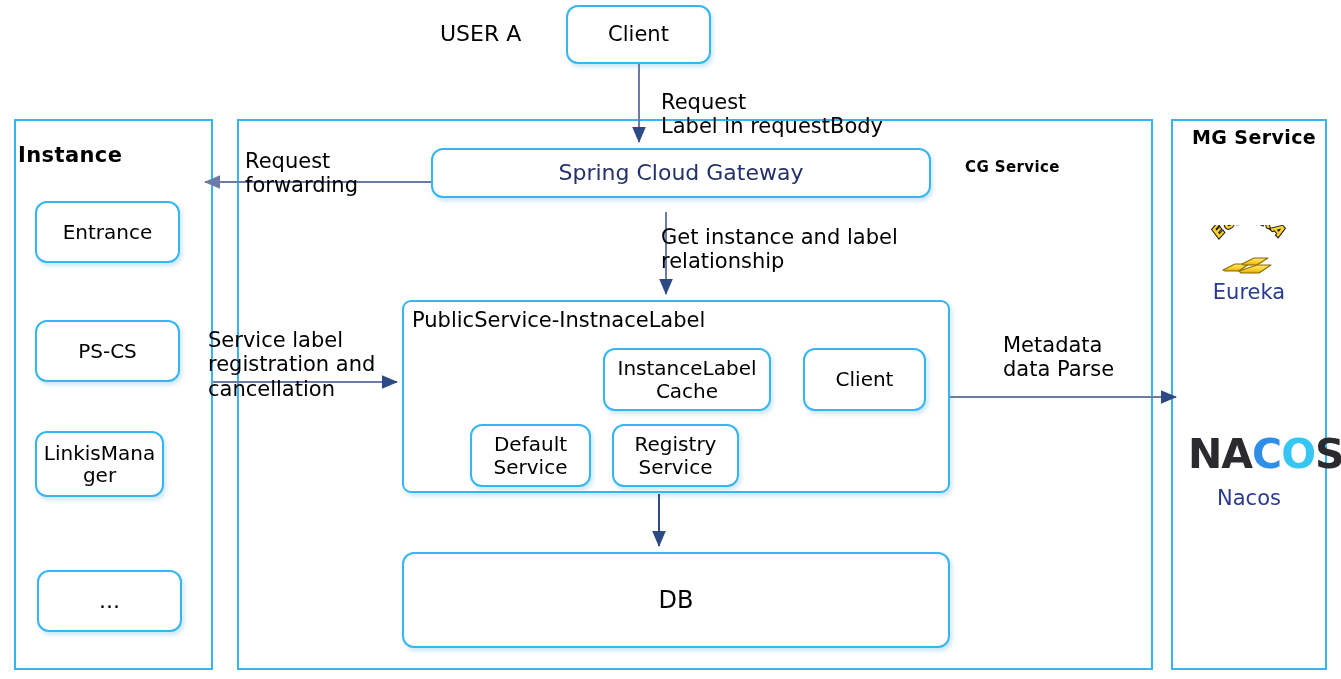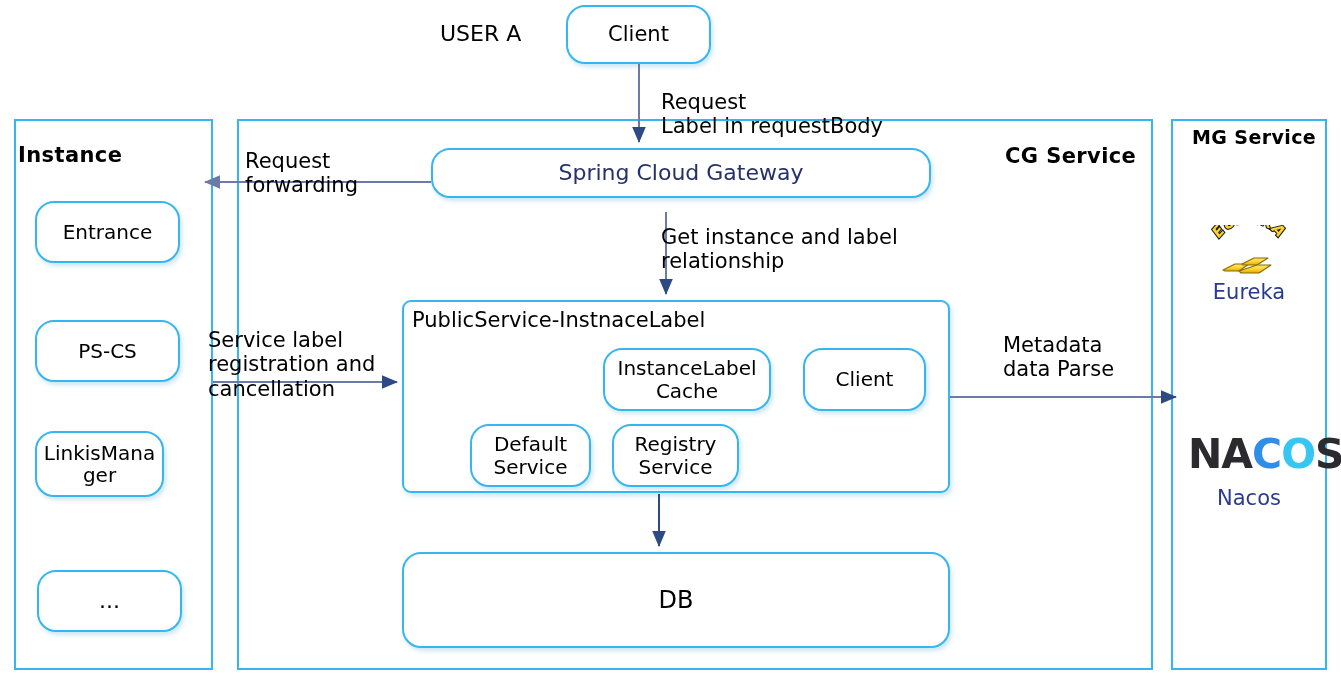--- a/index.html
+++ b/index.html
@@ -23,21 +23,21 @@
 
   
   .panel {
     border: 2px solid #36b6f0;
     background: #ffffff;
   }
 
   
   .node {
     border: 2px solid #36b6f0;
-    border-radius: 19px;
+    border-radius: 12px;
     background: #ffffff;
     display: flex;
     align-items: center;
     justify-content: center;
     text-align: center;
     color: #000000;
     box-shadow: 2px 3px 4px rgba(120,190,230,0.38);
     line-height: 1.12;
   }
 
@@ -77,21 +77,21 @@
 <div id="canvas">
 
   <div class="abs panel" style="left:14px; top:119px; width:199px; height:551px;"></div>
 
   <div class="abs panel" style="left:237px; top:119px; width:916px; height:551px;"></div>
 
   <div class="abs panel" style="left:1171px; top:119px; width:156px; height:551px;"></div>
 
   <div class="abs label label-bold" style="left:18px; top:143px; font-size:21px;">Instance</div>
 
-  <div class="abs label label-bold" style="left:965px; top:144px; font-size:21px;margin-left:40px;">CG Service</div>
+  <div class="abs label label-bold" style="left:965px; top:159px; font-size:15px;">CG Service</div>
 
   <div class="abs label label-bold" style="left:1192px; top:126px; font-size:19px;">MG Service</div>
 
   <div class="abs label" style="left:440px; top:21px; font-size:22px;">USER A</div>
 
   <div class="abs node" style="left: 566px; top: 5px; width: 145px; height: 59px; font-size: 21px; white-space: pre-line;">Client</div>
 
   <div class="abs node navy" style="left: 431px; top: 148px; width: 500px; height: 50px; font-size: 22px; color: rgb(37, 49, 107); white-space: pre-line;">Spring Cloud  Gateway</div>
 
   <div class="abs" style="left:402px; top:300px; width:548px; height:193px; border:2px solid #36b6f0; border-radius:9px; background:#ffffff; box-shadow:2px 3px 4px rgba(120,190,230,0.38);"></div>

